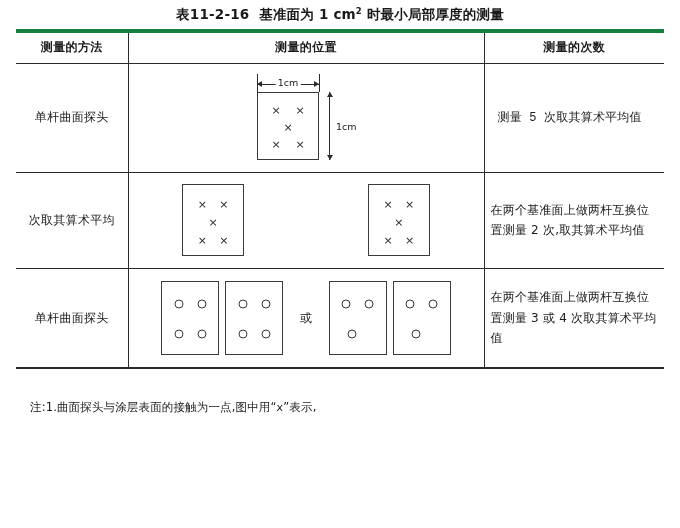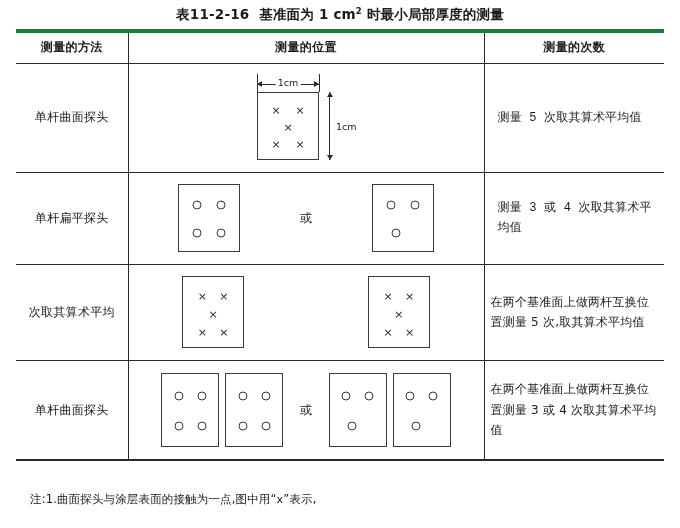--- a/index.html
+++ b/index.html
@@ -280,42 +280,20 @@
               <span class="lbl">1cm</span>
             </div>
           </div>
         </div>
       </td>
       <td class="times center-one vline-l">
         <div>测量 5 次取其算术平均值</div>
       </td>
     </tr>
 
-    <tr style="height:92px;">
-      <td class="method">单杆扁平探头</td>
-      <td class="position vline-l">
-        <div class="pos-wrap">
-          <div class="sq-box" style="width:62px;height:68px;">
-            <span class="mark circ" style="left:30%;top:30%;"></span>
-            <span class="mark circ" style="left:70%;top:30%;"></span>
-            <span class="mark circ" style="left:30%;top:72%;"></span>
-            <span class="mark circ" style="left:70%;top:72%;"></span>
-          </div>
-          <span class="or-word" style="padding:0 60px;">或</span>
-          <div class="sq-box" style="width:62px;height:68px;">
-            <span class="mark circ" style="left:30%;top:30%;"></span>
-            <span class="mark circ" style="left:70%;top:30%;"></span>
-            <span class="mark circ" style="left:38%;top:72%;"></span>
-          </div>
-        </div>
-      </td>
-      <td class="times center-one vline-l">
-        <div>测量 3 或 4 次取其算术平均值</div>
-      </td>
-    </tr>
 
     <tr style="height:96px;">
       <td class="method">次取其算术平均</td>
       <td class="position vline-l">
         <div class="pos-wrap">
           <div class="sq-box" style="width:62px;height:72px;">
             <span class="mark" style="left:32%;top:26%;">×</span>
             <span class="mark" style="left:68%;top:26%;">×</span>
             <span class="mark" style="left:50%;top:52%;">×</span>
             <span class="mark" style="left:32%;top:78%;">×</span>
@@ -326,21 +304,21 @@
             <span class="mark" style="left:32%;top:26%;">×</span>
             <span class="mark" style="left:68%;top:26%;">×</span>
             <span class="mark" style="left:50%;top:52%;">×</span>
             <span class="mark" style="left:32%;top:78%;">×</span>
             <span class="mark" style="left:68%;top:78%;">×</span>
           </div>
         </div>
       </td>
       <td class="times vline-l">
         <div>在两个基准面上做两杆互换位</div>
-        <div>置测量 5 次,取其算术平均值</div>
+        <div>置测量 2 次,取其算术平均值</div>
       </td>
     </tr>
 
     <tr style="height:100px;">
       <td class="method">单杆曲面探头</td>
       <td class="position vline-l">
         <div class="pos-wrap" style="gap:6px;">
           <div class="sq-box" style="width:58px;height:74px;">
             <span class="mark circ" style="left:30%;top:30%;"></span>
             <span class="mark circ" style="left:72%;top:30%;"></span>

